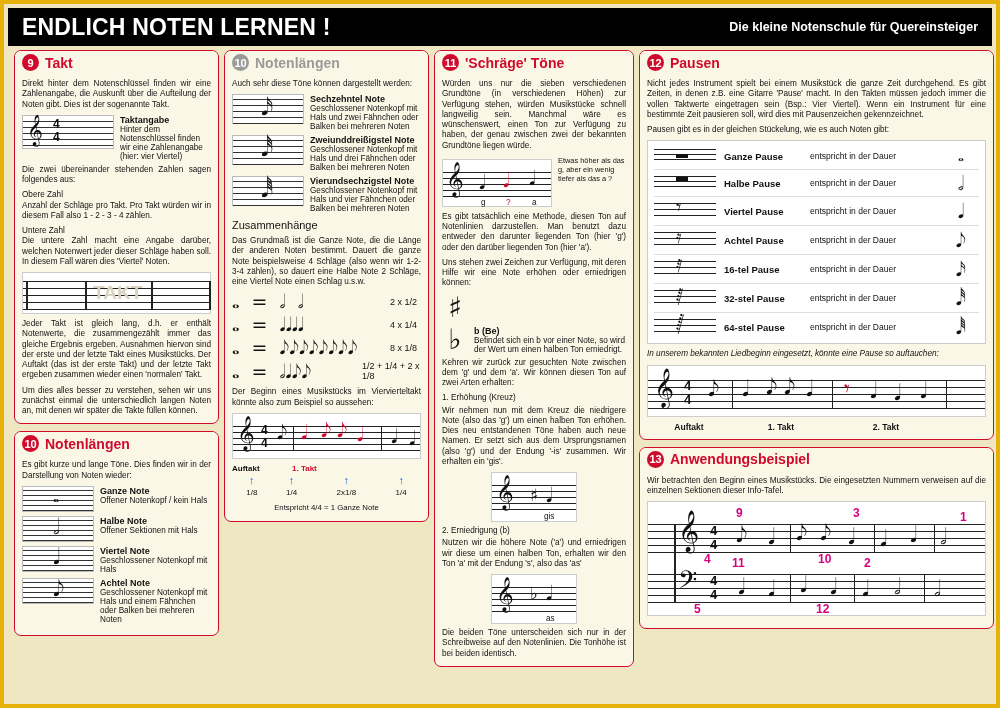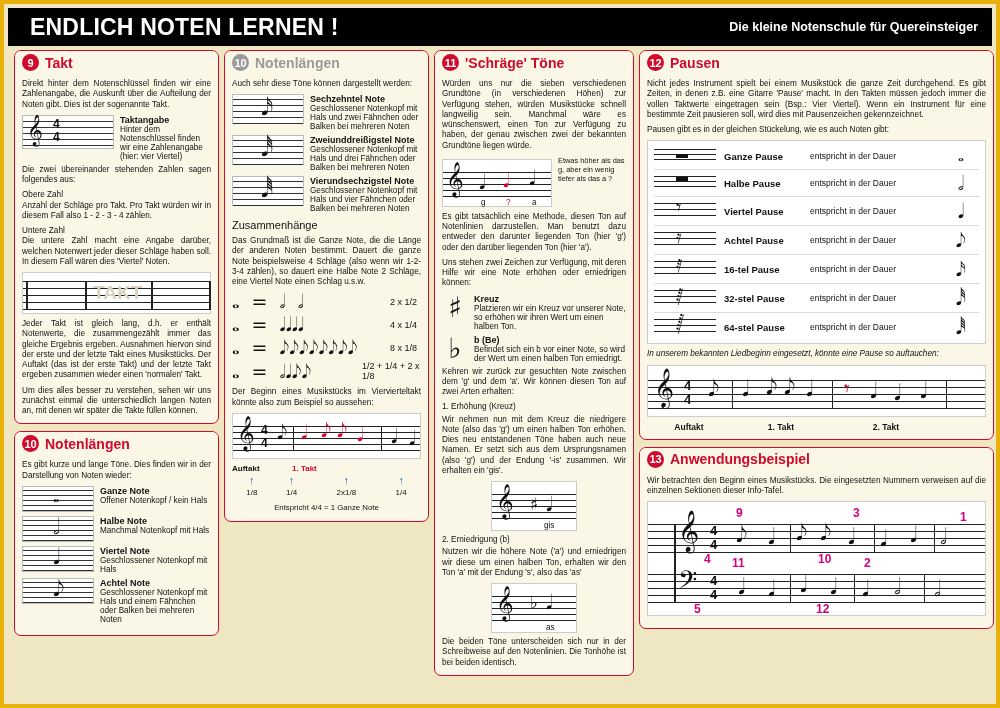--- a/index.html
+++ b/index.html
@@ -19,21 +19,21 @@
     border:4px solid #e8b10a;
     padding:0;
   }
   
   .header {
     position:absolute; left:4px; right:4px; top:4px; height:38px;
     background:#000; color:#fff;
     display:flex; align-items:center; justify-content:space-between;
     padding:0 14px;
   }
-  .header h1 { font-size:23px; font-weight:bold; letter-spacing:0.2px; margin:8px; }
+  .header h1 { font-size:23px; font-weight:bold; letter-spacing:0.2px; margin:0; }
   .header .sub { font-size:12.5px; font-weight:bold; }
 
   
   .col { position:absolute; top:46px; }
   .c1 { left:10px;  width:205px; }
   .c2 { left:220px; width:205px; }
   .c3 { left:430px; width:200px; }
   .c4 { left:635px; width:355px; }
 
   .panel {
@@ -189,21 +189,21 @@
         <div class="mini-staff" style="height:26px;">
           <div class="ms-ln" style="top:3px"></div>
             <div class="ms-ln" style="top:8px"></div>
           <div class="ms-ln" style="top:13px"></div>
             <div class="ms-ln" style="top:18px"></div>
           <div class="ms-ln" style="top:23px"></div>
           <span class="music" style="position:absolute;left:30px;top:-1px;font-size:22px;">𝅗𝅥</span>
         </div>
         <div class="txt">
           <span class="ttl">Halbe Note</span>
-          <span>Manchmal Notenkopf mit Hals</span>
+          <span>Offener Sektionen mit Hals</span>
         </div>
       </div>
 
       <div class="note-row">
         <div class="mini-staff" style="height:26px;">
           <div class="ms-ln" style="top:3px"></div>
             <div class="ms-ln" style="top:8px"></div>
           <div class="ms-ln" style="top:13px"></div>
             <div class="ms-ln" style="top:18px"></div>
           <div class="ms-ln" style="top:23px"></div>
@@ -374,24 +374,20 @@
         </div>
         <div class="small">Etwas höher als das g, aber ein wenig tiefer als das a ?</div>
       </div>
 
       <p>Es gibt tatsächlich eine Methode, diesen Ton auf Notenlinien darzustellen. Man benutzt dazu entweder den darunter liegenden Ton (hier 'g') oder den darüber liegenden Ton (hier 'a').</p>
       <p>Uns stehen zwei Zeichen zur Verfügung, mit deren Hilfe wir eine Note erhöhen oder erniedrigen können:</p>
 
       <div class="note-row">
         <div style="width:26px;text-align:center;" class="music">
           <span style="font-size:28px;">♯</span>
-        </div>
-        <div class="txt">
-          <span class="ttl">Kreuz</span>
-          <span>Platzieren wir ein Kreuz vor unserer Note, so erhöhen wir ihren Wert um einen halben Ton.</span>
         </div>
       </div>
 
       <div class="note-row">
         <div style="width:26px;text-align:center;" class="music">
           <span style="font-size:28px;">♭</span>
         </div>
         <div class="txt">
           <span class="ttl">b (Be)</span>
           <span>Befindet sich ein b vor einer Note, so wird der Wert um einen halben Ton erniedrigt.</span>

